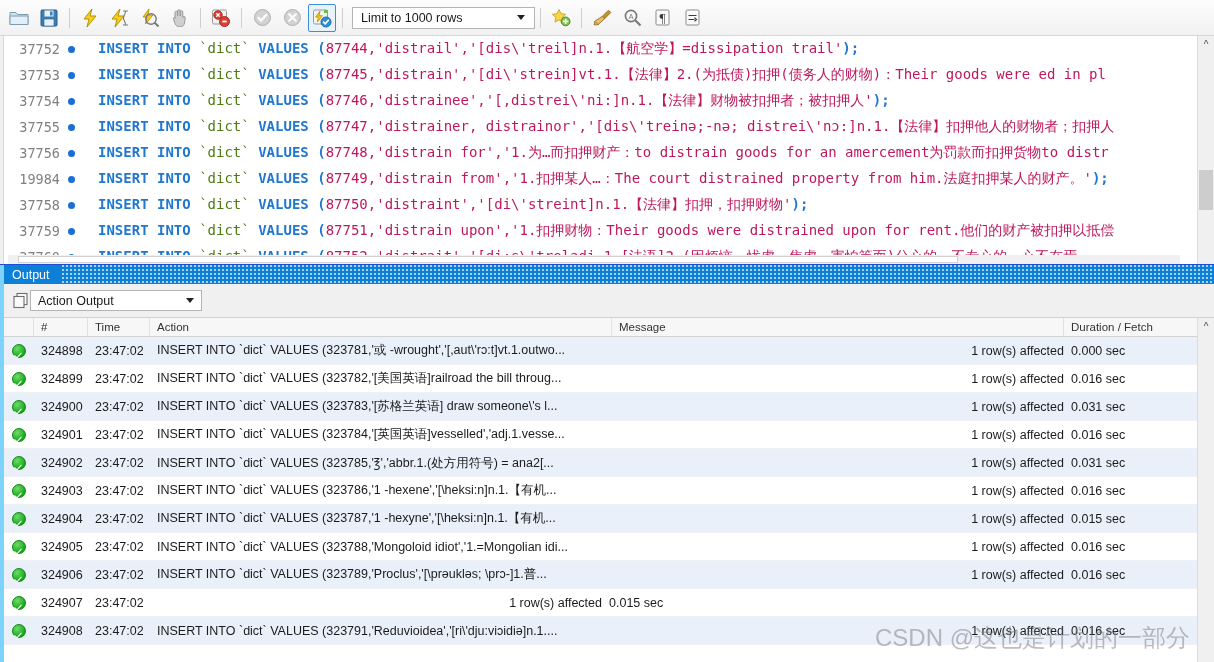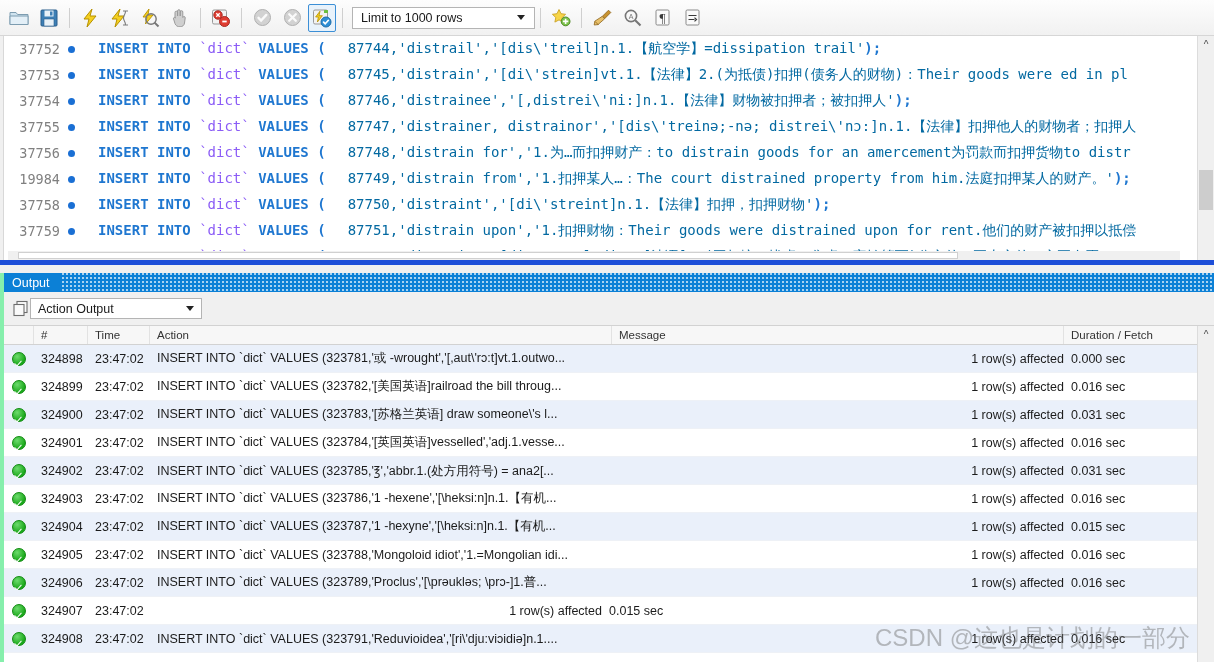--- a/index.html
+++ b/index.html
@@ -60,21 +60,21 @@
     border-top: 5px solid #222;
     margin-right: 5px;
   }
   .combo-label { white-space: nowrap; }
 
   
   .editor-wrap {
     position: relative;
     height: 229px; min-height: 229px;
     background: #ffffff;
-    border-bottom: 5px solid #1d4ed8;
+    border-bottom: 1px solid #1d4ed8;
     display: flex;
     overflow: hidden;
   }
   .edge-strip {
     width: 4px; height: 100%;
     background: #f0f0f0;
     border-right: 1px solid #d8d8d8;
     flex: 0 0 4px;
   }
   .code-area {
@@ -108,22 +108,22 @@
     display: flex; align-items: center; justify-content: center;
   }
   .marker i {
     display: block;
     width: 7px; height: 7px;
     border-radius: 50%;
     background: #1a6fd4;
   }
   .code-text { padding-left: 16px; }
   .kw  { color: #1f77d0; font-weight: bold; }
-  .ident { color: #8b5cf6; }
-  .str { color: #0369a1; margin-left: 22px; }
+  .ident { color: #4d7c0f; }
+  .str { color: #be185d; }
   .punc { color: #1f77d0; font-weight: bold; }
 
   .vscroll {
     width: 17px; flex: 0 0 17px;
     background: #f0f0f0;
     border-left: 1px solid #dcdcdc;
     position: relative;
   }
   .vs-arrow {
     height: 17px;
@@ -148,24 +148,23 @@
     left: 10px; top: 1px;
     width: 940px; height: 7px;
     background: #ffffff;
     border: 1px solid #d0d0d0;
   }
 
   
   .output-panel {
     flex: 1;
     display: flex; flex-direction: column;
-    background: #86efac;
+    background: #7dd3fc;
     padding-left: 4px;
     overflow: hidden;
-    margin-top: 8px;
   }
   .out-title {
     height: 19px; min-height: 19px;
     background: #0c80d6;
     color: #ffffff;
     display: flex; align-items: center;
     padding-left: 8px;
     font-size: 12.5px;
     position: relative;
     overflow: hidden;

